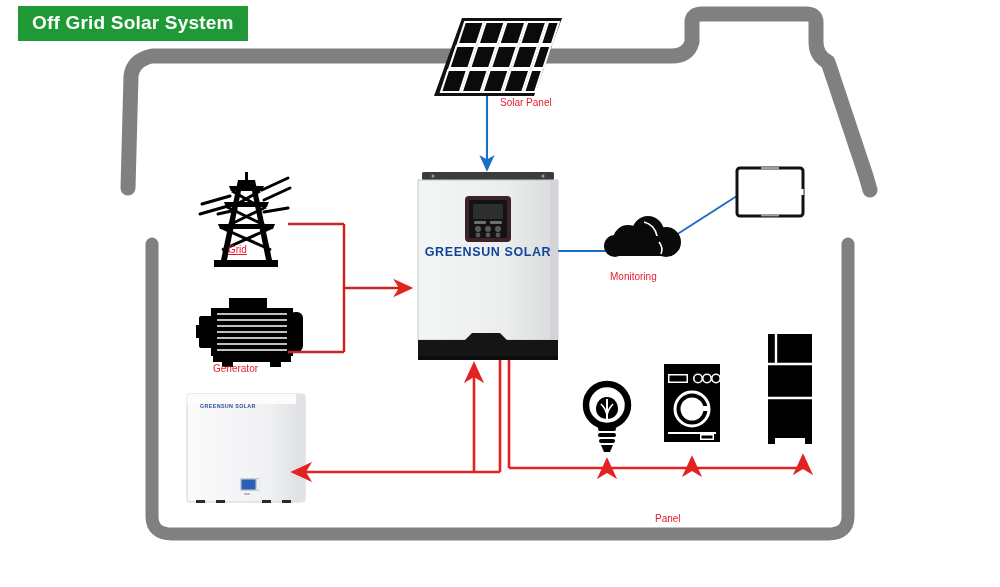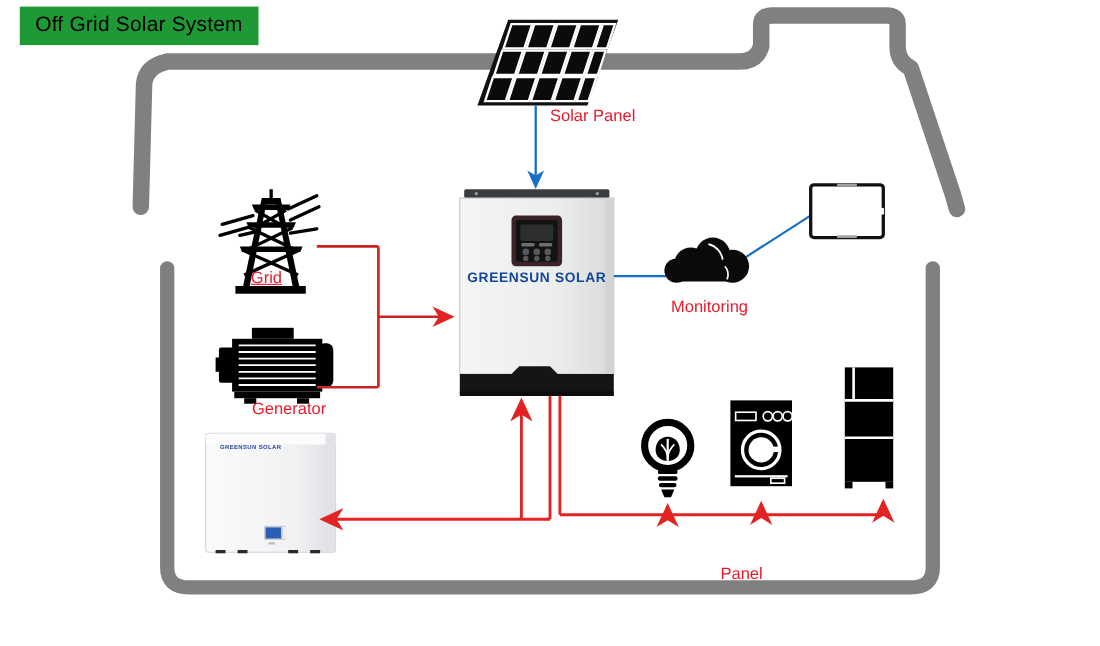--- a/index.html
+++ b/index.html
@@ -2,30 +2,30 @@
 <html><head>
 <meta charset="utf-8">
 <style>
   html,body{margin:0;padding:0;background:#ffffff;}
   body{width:1000px;height:587px;overflow:hidden;font-family:"Liberation Sans",sans-serif;}
   #stage{position:relative;width:1000px;height:587px;background:#ffffff;}
   #scene{position:absolute;left:0;top:0;width:1000px;height:587px;}
 
   .title-badge{
     position:absolute;left:18px;top:6px;
-    background:#1f9936;color:#000000;
-    font-size:19px;font-weight:normal;
+    background:#1f9936;color:#ffffff;
+    font-size:19px;font-weight:bold;
     padding:6px 14px 7px 14px;
     letter-spacing:.2px;white-space:nowrap;
     font-family:"Liberation Sans",sans-serif;
   }
 
   .lbl{
     position:absolute;color:#e8192c;
-    font-size:15px;font-family:"Liberation Sans",sans-serif;
+    font-size:10px;font-family:"Liberation Sans",sans-serif;
     white-space:nowrap;text-align:center;
   }
 </style>
 </head>
 <body>
 
 <div id="stage">
 
   <svg id="scene" viewBox="0 0 1000 587" xmlns="http://www.w3.org/2000/svg">
 
@@ -272,20 +272,20 @@
       <path d="M803,468 L803,458" marker-end="url(#arrRedU)"></path>
     </g>
   </svg>
 
   <div class="title-badge">Off Grid Solar System</div>
 
   <div class="lbl" style="left:500px;top:97px;">Solar Panel</div>
 
   <div class="lbl" style="left:228px;top:244px;text-decoration:underline;">Grid</div>
 
-  <div class="lbl" style="left:229px;top:363px;">Generator</div>
+  <div class="lbl" style="left:213px;top:363px;">Generator</div>
 
   <div class="lbl" style="left:610px;top:271px;text-align:center;">Monitoring</div>
 
 
   <div class="lbl" style="left:655px;top:513px;">Panel</div>
 
 </div>
 
 </body></html>

